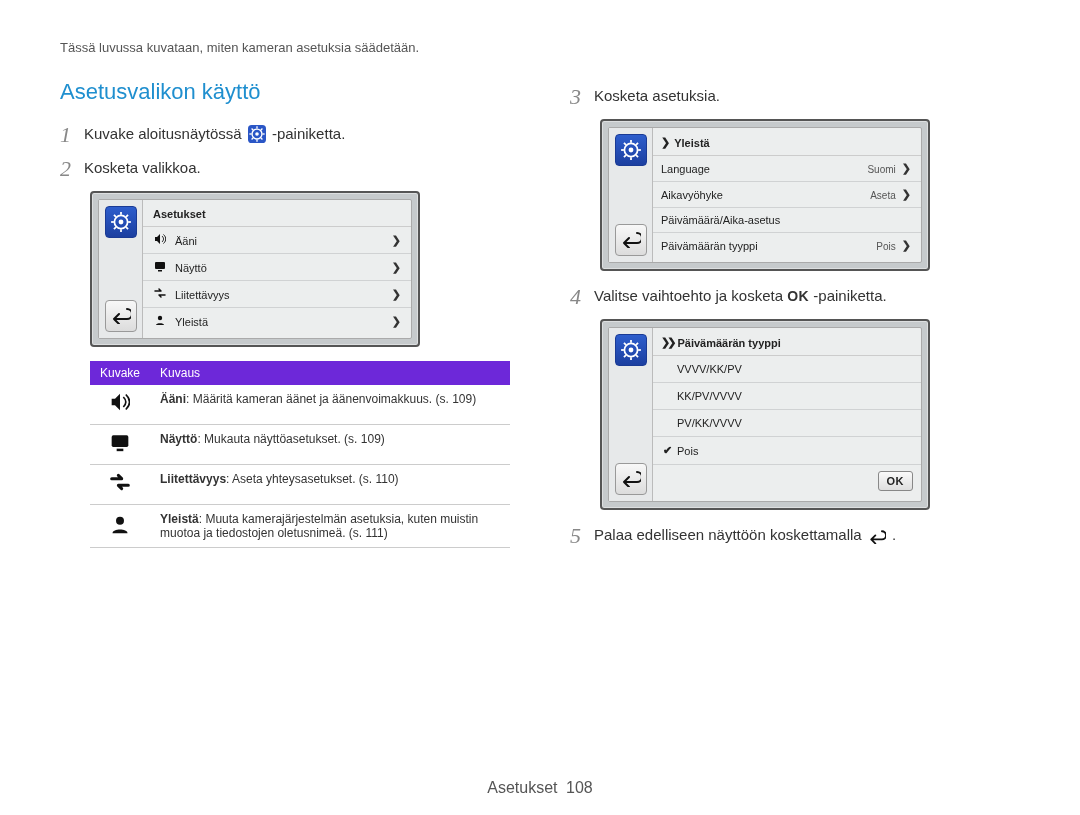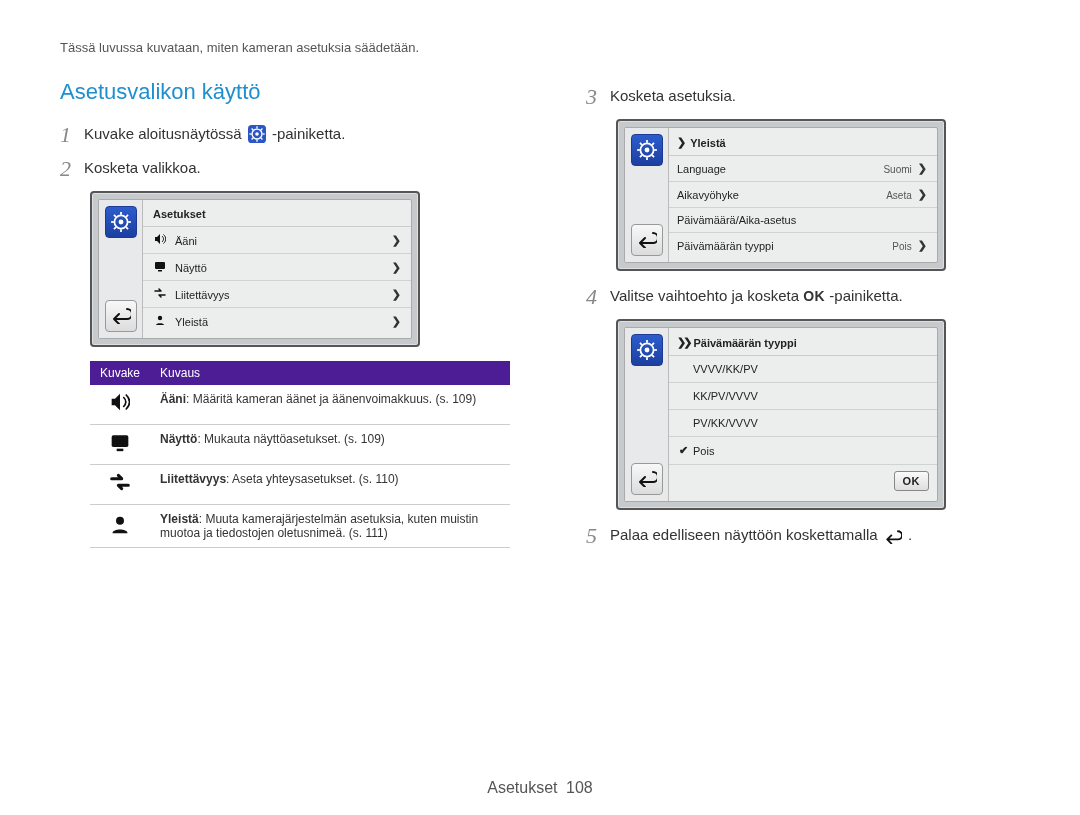--- a/index.html
+++ b/index.html
@@ -23,21 +23,21 @@
     margin:0 0 6px 0;
     letter-spacing:-0.5px;
   }
   .subtitle {
     font-size:13px;
     color:#555;
     margin-bottom: 24px;
   }
   .columns {
     display:flex;
-    gap:76px;
+    gap:60px;
   }
   .col { flex:1; }
   h2.section {
     font-size:22px;
     font-weight:400;
     color:#1f8fcf;
     margin:0 0 18px 0;
   }
   .step {
     display:flex;
@@ -174,21 +174,21 @@
   .spacer-flex { flex:1; height:30px; }
 
   
   .desc-table {
     margin: 10px 0 0 30px;
     width: 420px;
     border-collapse:collapse;
     font-size:13px;
   }
   .desc-table th {
-    background:#4c1d95;
+    background:#6d28d9;
     color:#fff;
     font-weight:400;
     text-align:left;
     padding:5px 10px;
     font-size:12px;
   }
   .desc-table td {
     border-bottom:1px solid #ccc;
     padding:7px 10px;
     vertical-align:top;

